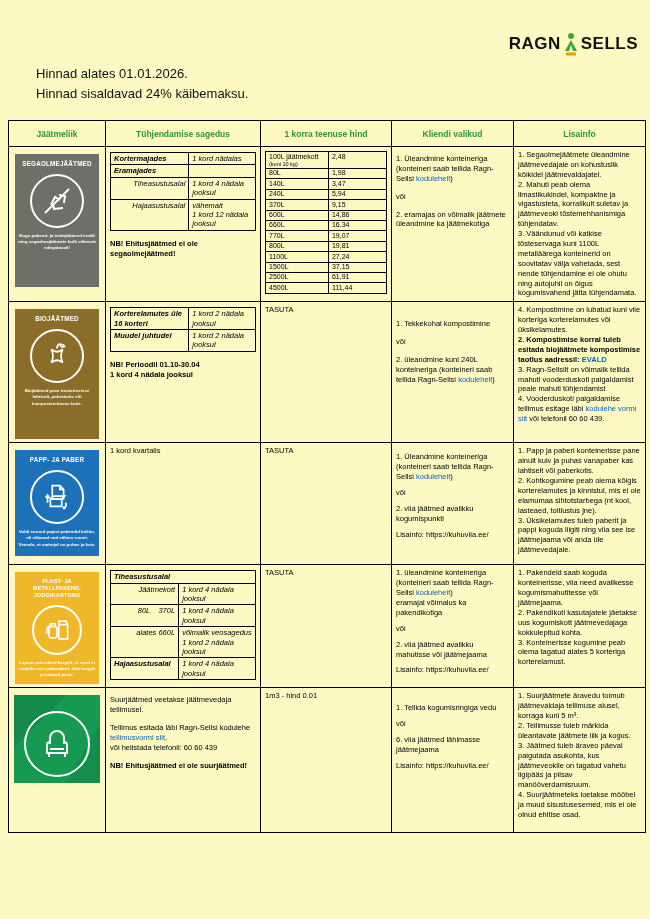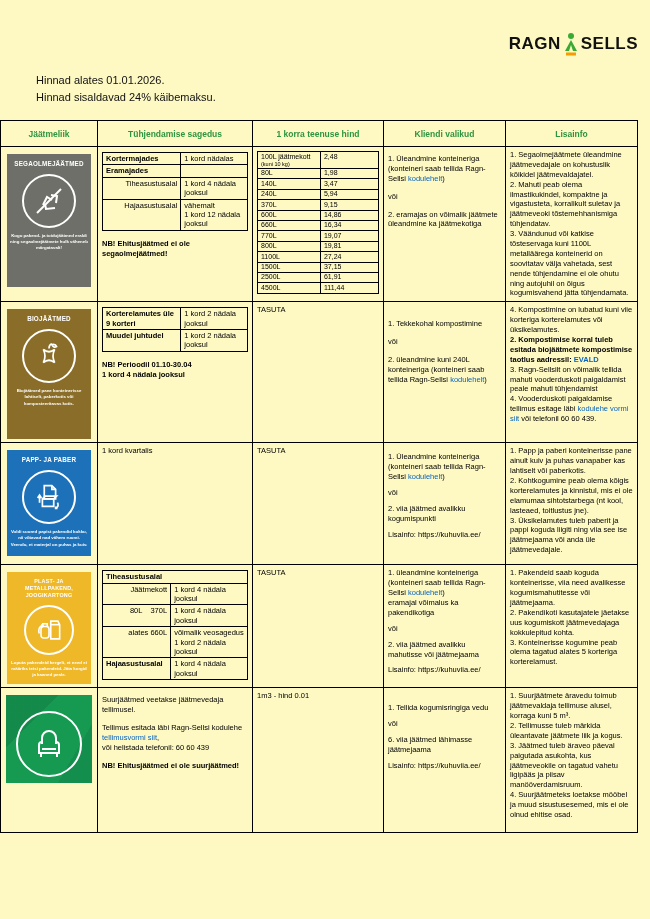--- a/index.html
+++ b/index.html
@@ -5,36 +5,36 @@
   html,body{margin:0;padding:0;background:#e8e8e8;}
   .page{position:relative;width:650px;height:919px;background:#fef9c3;margin:0 auto;
         font-family:"Liberation Sans",sans-serif;color:#000;overflow:hidden;}
 
   
   .logo{position:absolute;top:32px;right:12px;display:flex;align-items:center;}
   .logo .txt{font-size:17px;font-weight:bold;letter-spacing:0.5px;color:#111;}
   .logo .fig{width:18px;height:24px;margin:0 1px;position:relative;display:inline-block;}
 
   
-  .intro{position:absolute;left:36px;top:72px;font-size:11px;line-height:1.5;color:#111;}
-
-  
-  table.main{position:absolute;left:0;top:120px;width:637px;border-collapse:collapse;table-layout:fixed;padding-left:19px;}
+  .intro{position:absolute;left:36px;top:64px;font-size:13px;line-height:1.5;color:#111;}
+
+  
+  table.main{position:absolute;left:8px;top:120px;width:637px;border-collapse:collapse;table-layout:fixed;padding-left:19px;}
   table.main td,table.main th{border:1px solid #000;vertical-align:top;padding:3px 4px;box-sizing:border-box;}
   table.main th{color:#2e9441;font-size:8.5px;font-weight:bold;text-align:center;vertical-align:middle;height:26px;}
   .cell{font-size:7.5px;line-height:1.32;}
   .pre{white-space:pre-line;margin-top:30px;}
   .lnk{color:#0563c1;cursor:pointer;}
   .b{font-weight:bold;}
   .sp8{margin-top:8px;}
   .sp6{margin-top:6px;}
 
   
   table.itable{border-collapse:collapse;width:100%;font-size:7.5px;margin-top:2px;}
-  table.itable td{border:1px solid #000;padding:1px 3px;vertical-align:top;line-height:1.25;}
+  table.itable td{border:1px solid #000;padding:1px 3px;vertical-align:top;line-height:1.25;font-style:italic;}
   td.ral{text-align:right;}
   td.gap{white-space:pre-wrap;}
   table.ptable{border-collapse:collapse;width:100%;font-size:7px;margin-top:1px;}
   table.ptable td{border:1px solid #000;padding:0.5px 3px;line-height:1.2;vertical-align:top;}
   .psub{font-size:5.5px;display:block;}
 
   
   .card{width:84px;margin:4px auto 0;padding:6px 3px;box-sizing:border-box;color:#fff;text-align:center;}
   .card-title{font-size:6.3px;font-weight:bold;letter-spacing:0.2px;line-height:1.25;}
   .card-circle{width:50px;height:50px;border:2.5px solid #fff;border-radius:50%;
@@ -215,21 +215,21 @@
                 <path d="M21 6 q4 -1 5 2 q-3 2 -5 -2 Z"></path>
               </svg>
             </div>
             <div class="card-sub">Biojäätmed pane konteinerisse lahtiselt, paberkotis või komposteeritavas kotis.</div>
           </div>
         </td>
         <td class="cell">
           <table class="itable">
             <tbody>
                 <tr>
-              <td class="b" style="width:54%">Korterelamutes üle 9 korteri</td>
+              <td class="b" style="width:54%">Korterelamutes üle 16 korteri</td>
               <td>1 kord 2 nädala jooksul</td>
             </tr>
             <tr>
               <td class="b">Muudel juhtudel</td>
               <td>1 kord 2 nädala jooksul</td>
             </tr>
           </tbody>
             </table>
           <div class="b sp8">NB! Perioodil 01.10-30.04</div>
           <div class="b">1 kord 4 nädala jooksul</div>

